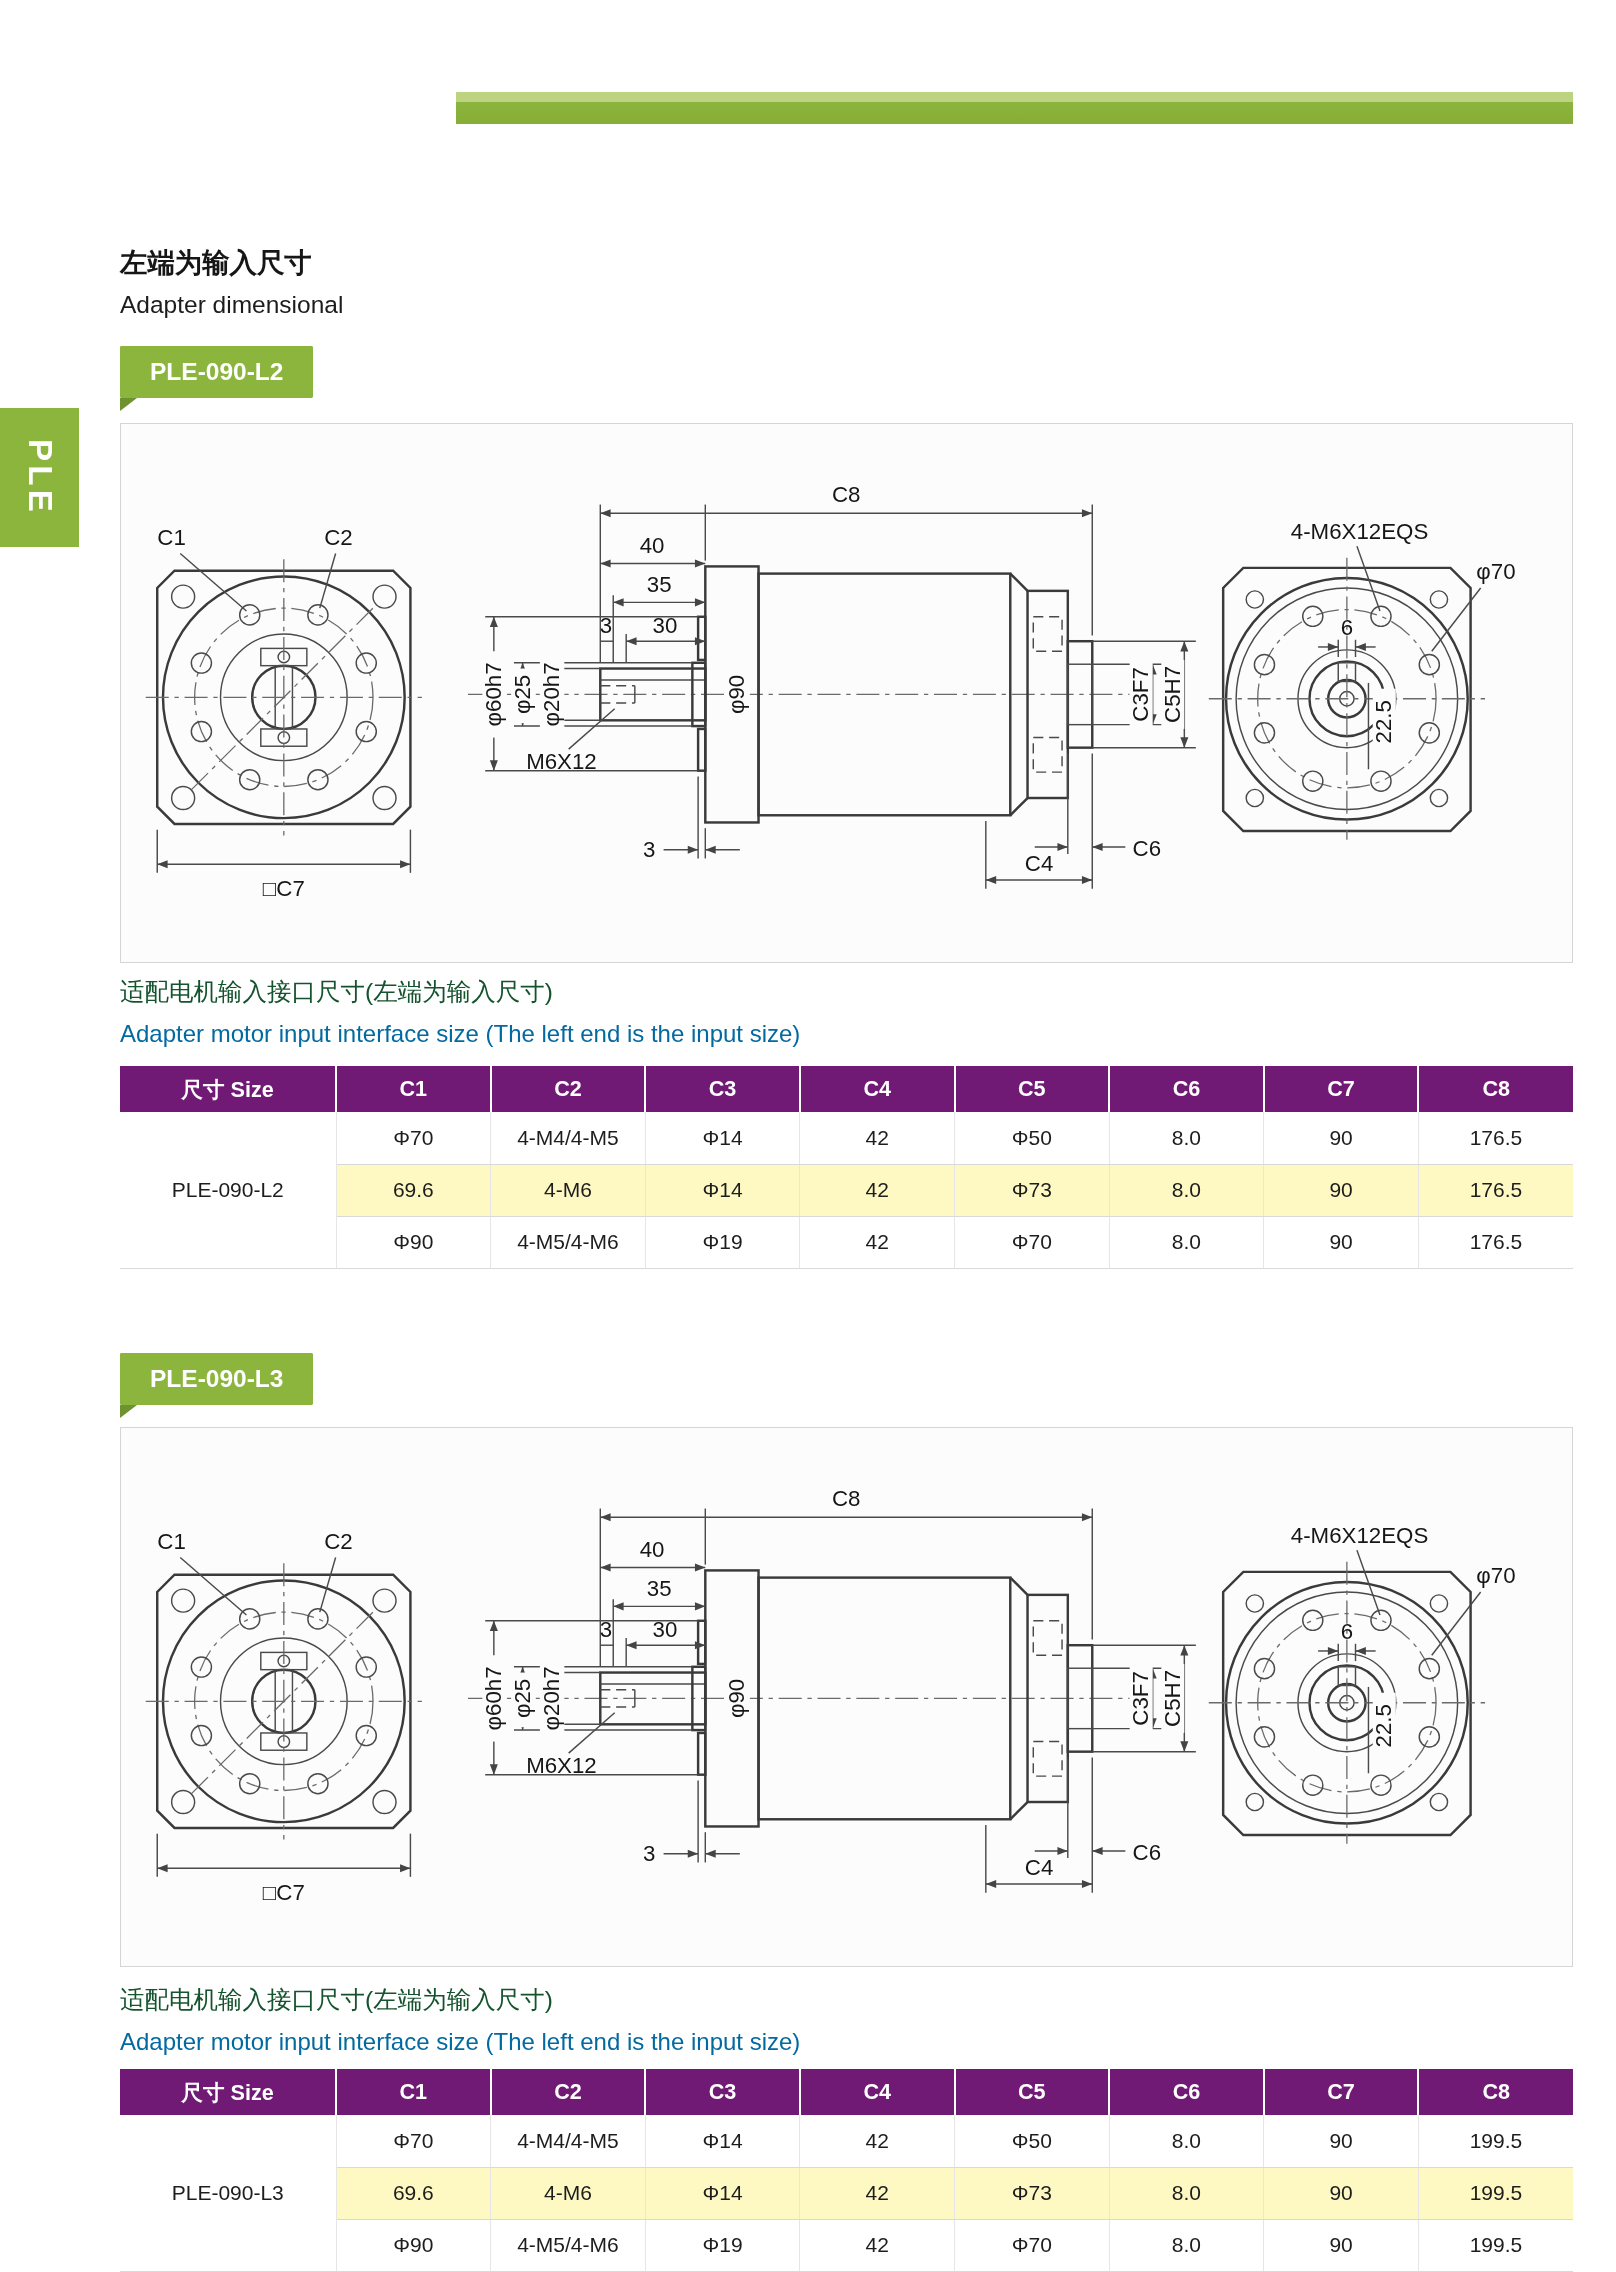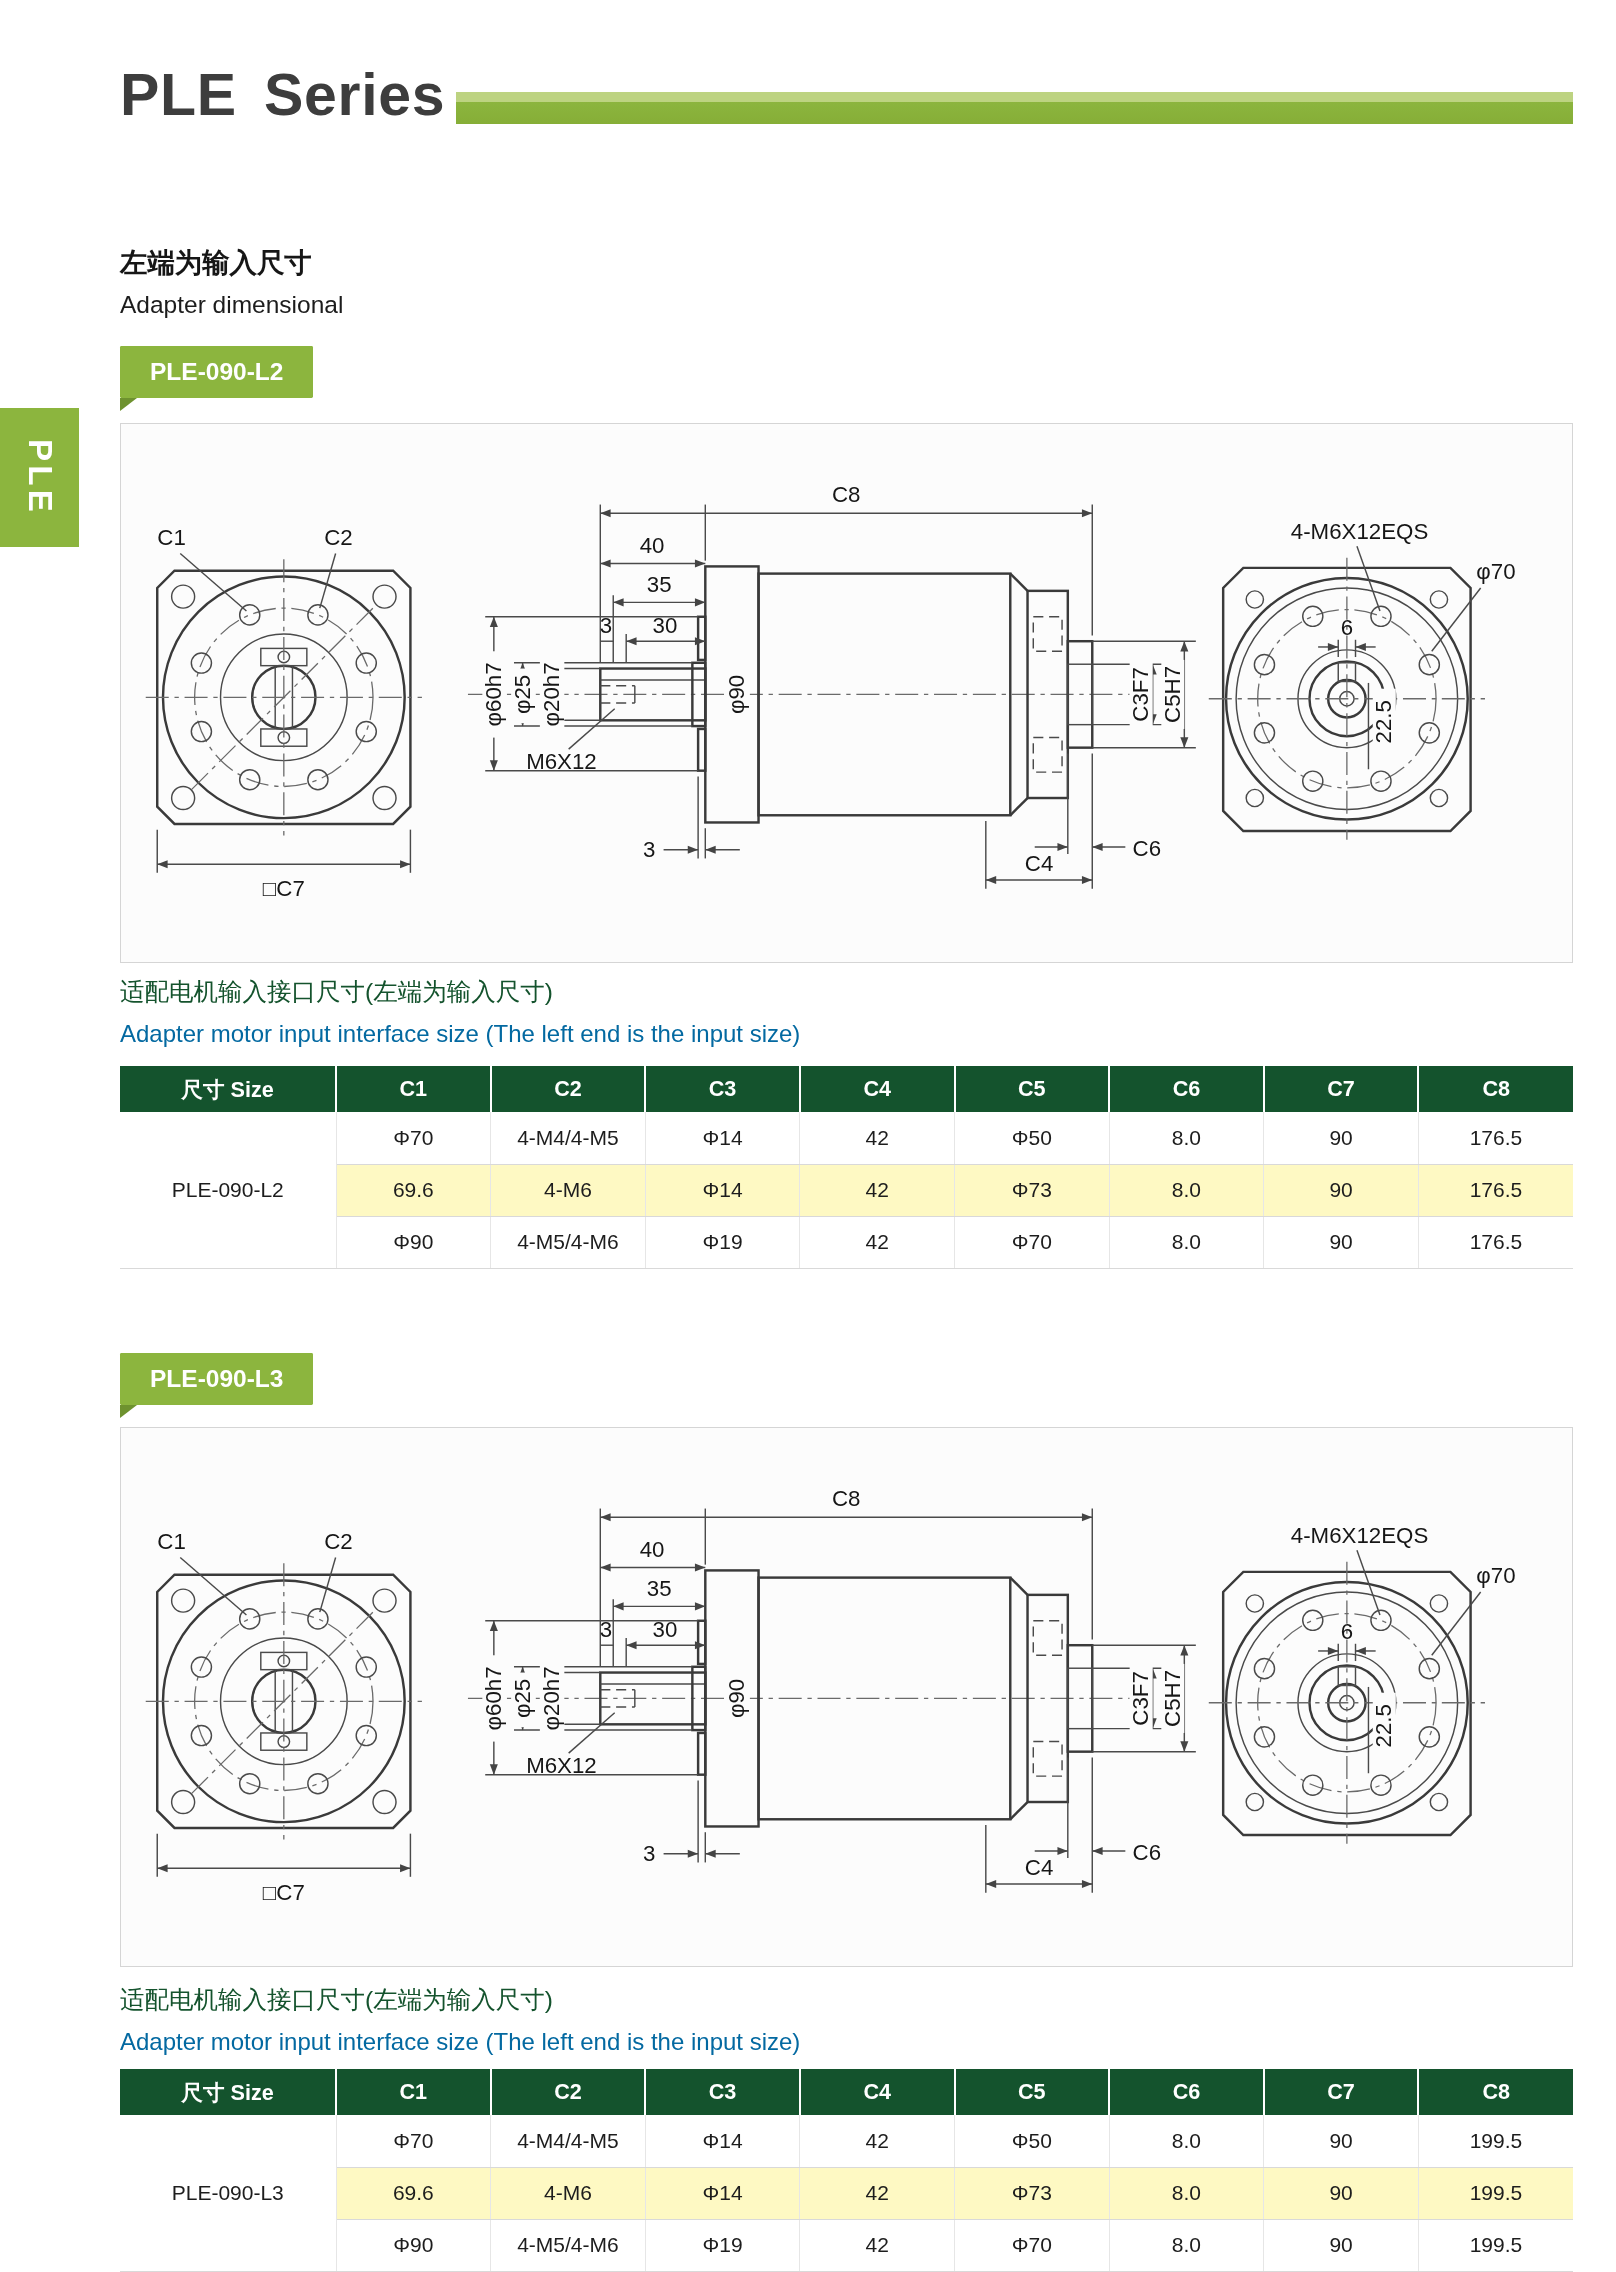--- a/index.html
+++ b/index.html
@@ -72,38 +72,37 @@
   table.dim-table {
     position: absolute; left: 120px; width: 1453px;
     border-collapse: collapse; table-layout: fixed;
     font-size: 21px; color: #1d1d1d;
     border-bottom: 1.4px solid #9a9a9a;
   }
   .table-1 { top: 1066px; }
   .table-2 { top: 2069px; }
   table.dim-table col.c-size { width: 216px; }
   table.dim-table thead th {
-    background: #14532d; color: #ffffff; font-weight: bold; font-size: 21.6px;
+    background: #701a75; color: #ffffff; font-weight: bold; font-size: 21.6px;
     height: 46px; border-right: 2.2px solid #ffffff; text-align: center;
   }
   table.dim-table thead th:last-child { border-right: none; }
   table.dim-table tbody td {
     height: 52px; text-align: center; background: #ffffff;
     border-bottom: 0.7px solid #d9d9d9; border-right: 0.7px solid #e6e6e6;
   }
   table.dim-table tbody td:last-child { border-right: none; margin-left: 24px; }
   table.dim-table tbody tr.alt td { background: #fef9c3; }
   table.dim-table tbody td.model { background: #ffffff; }
 </style>
 </head>
 <body>
 
 <div class="page">
 
-  <h1 class="page-title">PLE Series</h1>
   <div class="title-bar"></div>
 
   <div class="side-tab">
     <span>PLE</span>
   </div>
 
   <div class="section-heading">
     <div class="heading-zh">左端为输入尺寸</div>
     <div class="heading-en">Adapter dimensional</div>
   </div>

